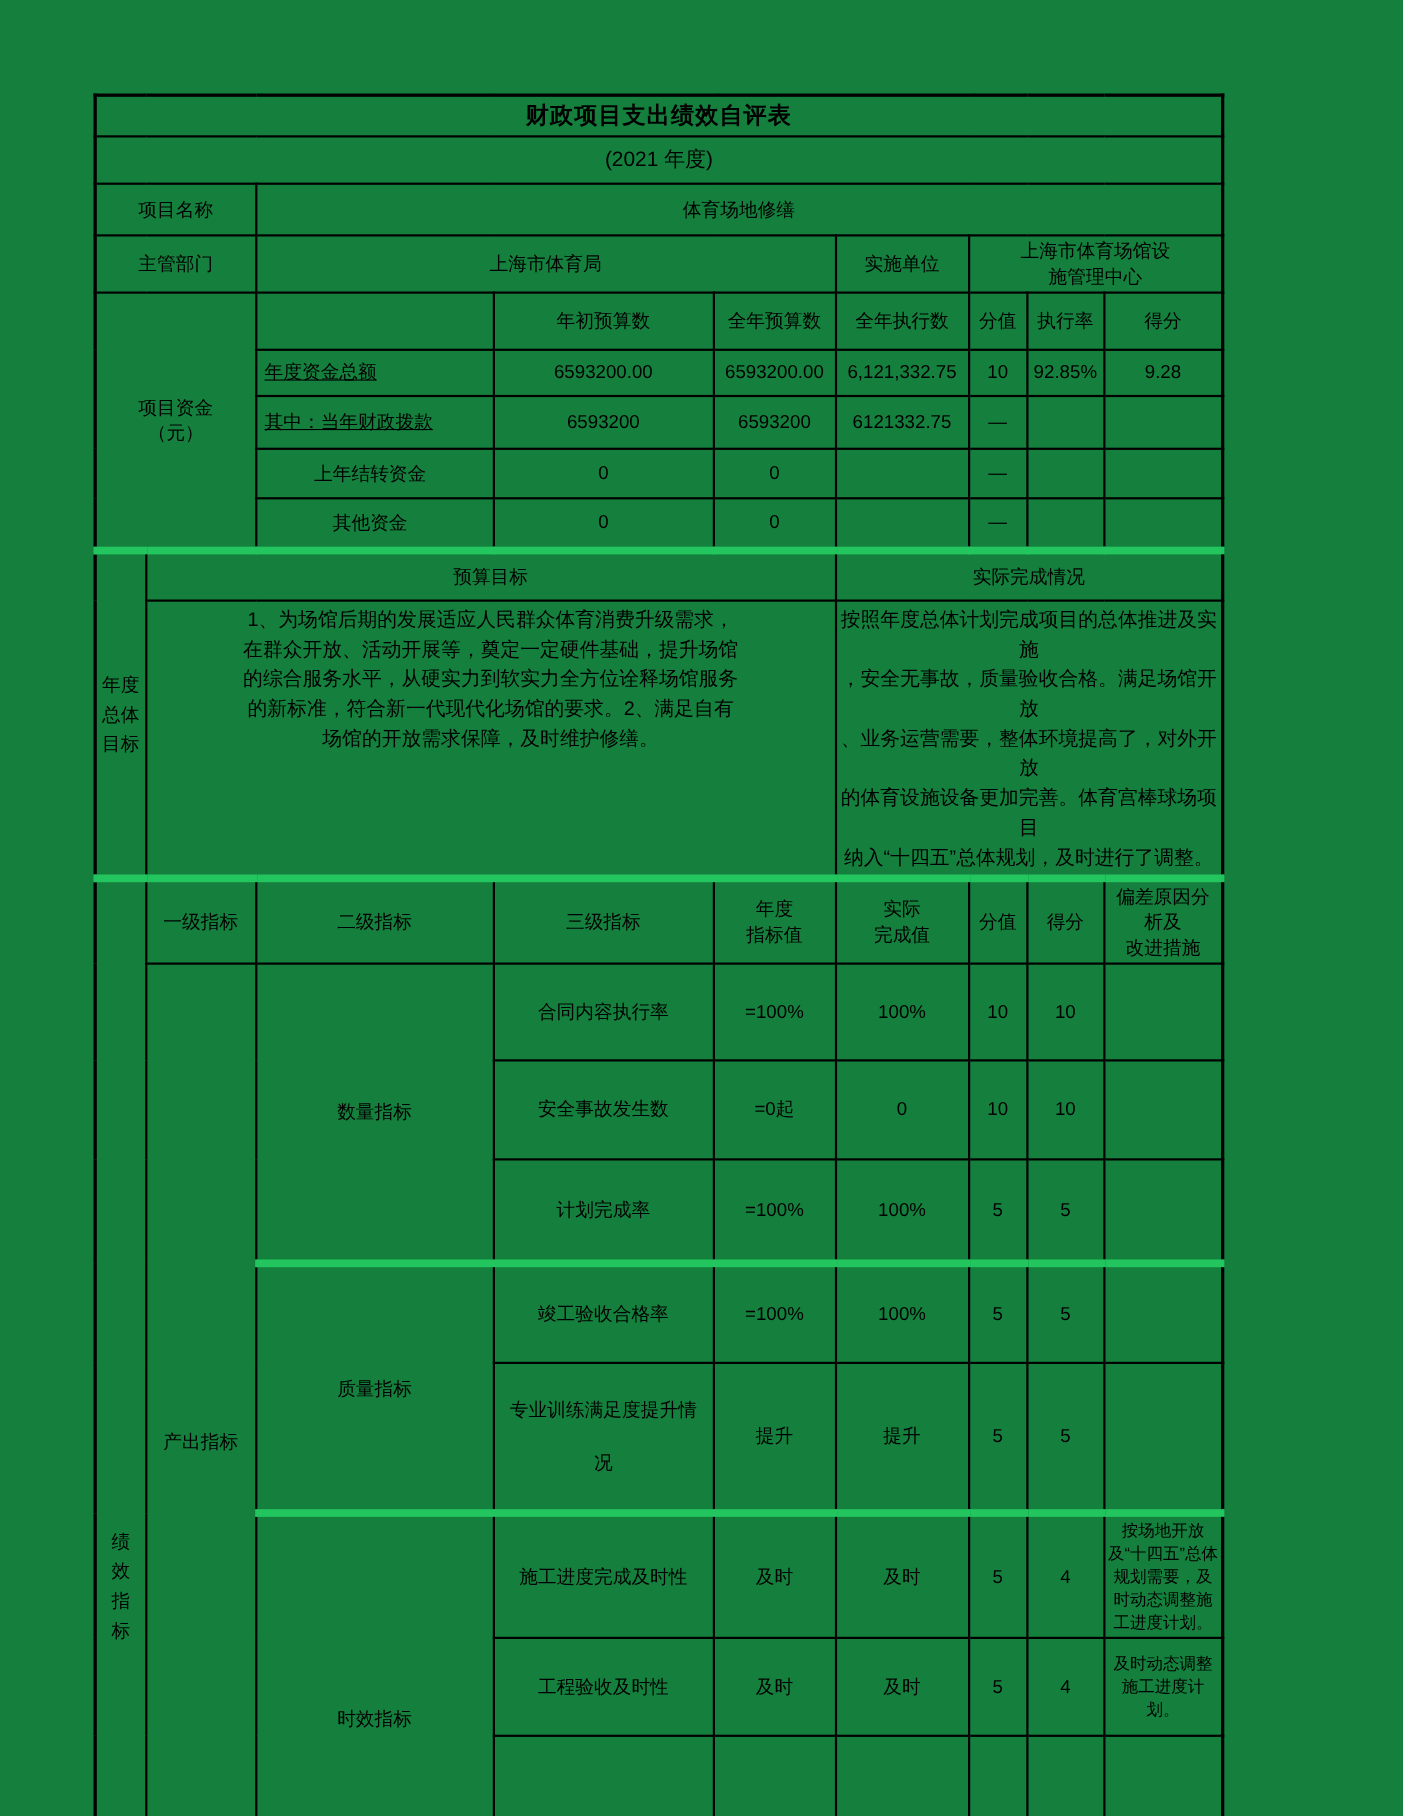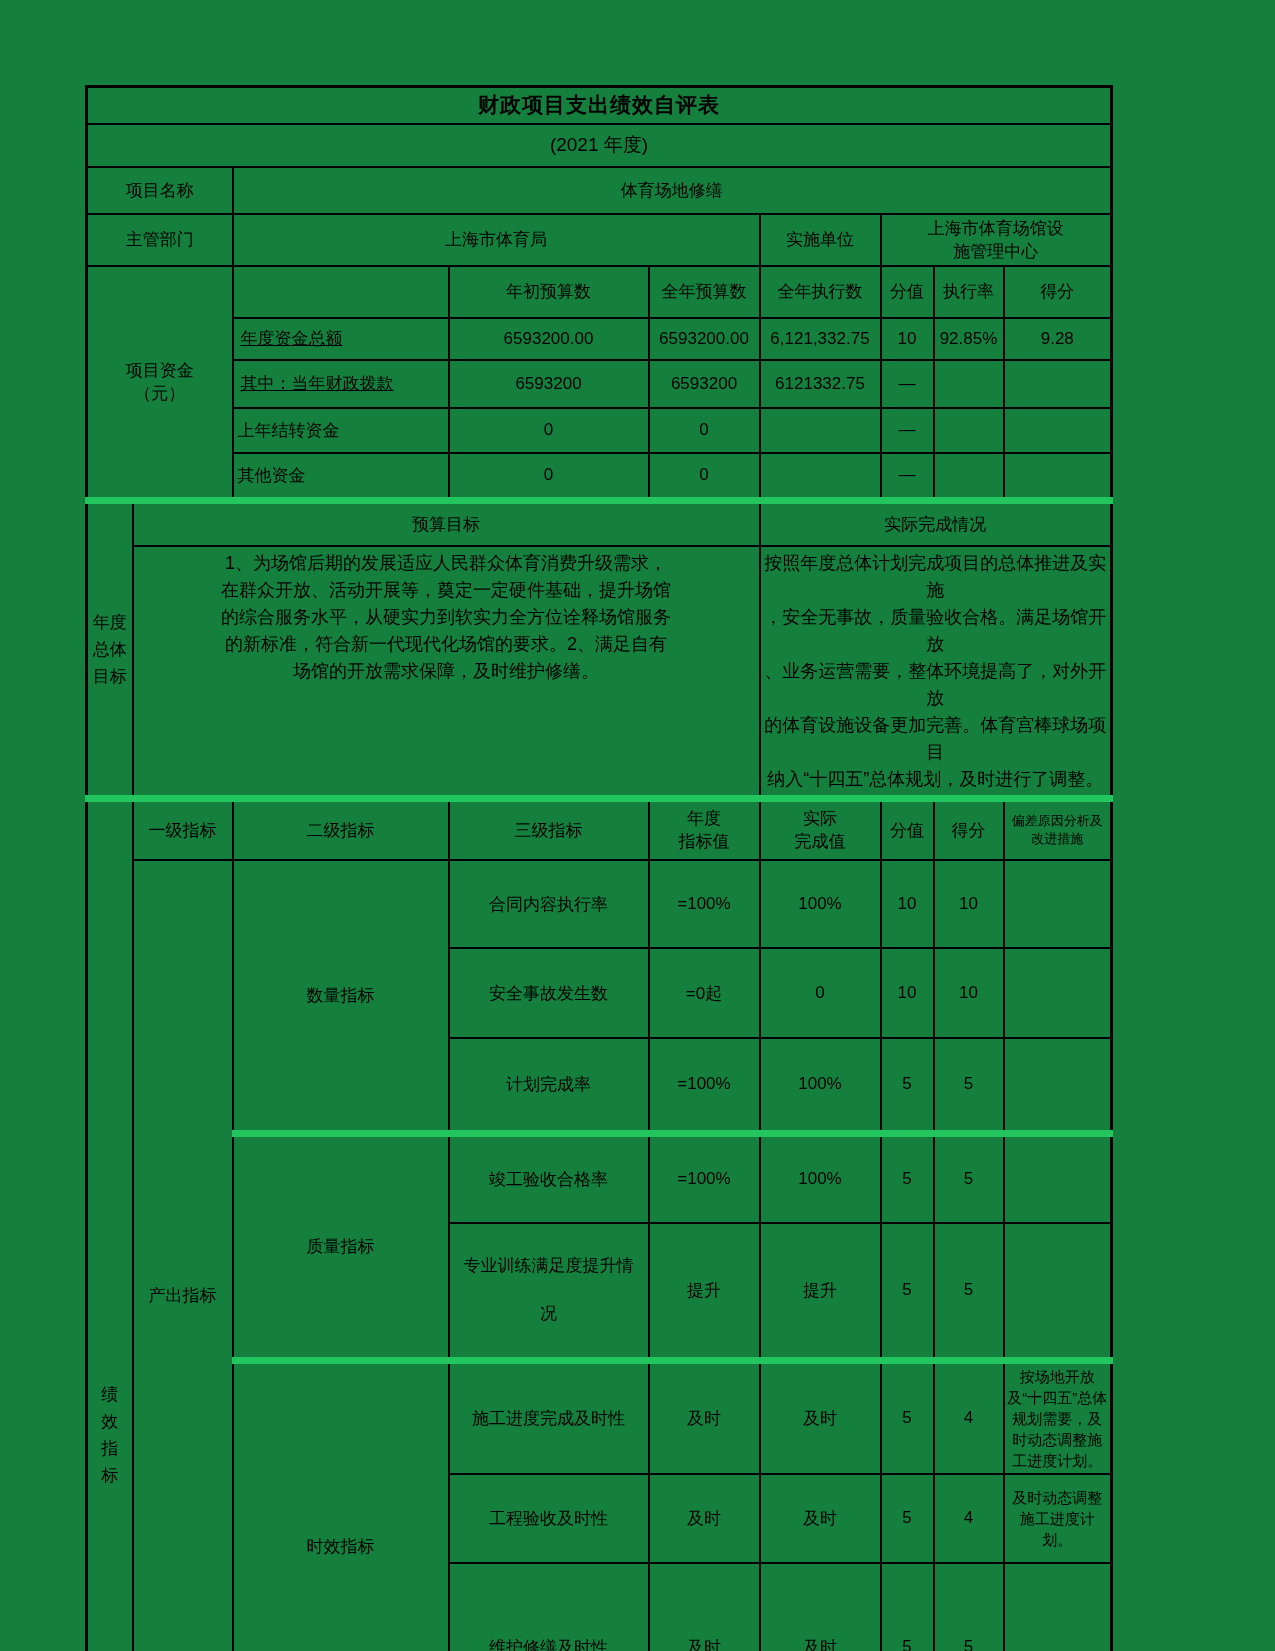--- a/index.html
+++ b/index.html
@@ -17,21 +17,21 @@
     border:2px solid #000; font-size:17px; text-align:center;
     vertical-align:middle; padding:2px 4px; overflow:hidden;
     word-break:break-all;
   }
   tr.cut td { border-bottom:none; }
   tr.thick-top td { border-top:7px solid #22c55e; }
   .title   { font-size:21px; font-weight:bold; letter-spacing:1px; }
   .subtitle{ font-size:19px; font-weight:normal; }
   .pre { white-space:pre-line; }
   .al { text-align:left;  padding-left:7px;text-decoration:underline; }
-  .ar { text-align:left; padding-right:12px; }
+  .ar { text-align:center; padding-right:12px; }
   .goal-text {
     text-align:center; vertical-align:top; font-size:18px;
     line-height:27px; padding:3px 2px 2px 2px; white-space:pre-line;
   }
   .side-label { line-height:27px; }
   .perf-label { line-height:27px; padding-top:340px; }
   .tall-lines { line-height:48px; }
   .dev { font-size:15px; line-height:21px; padding:2px 2px; }
   .num { padding:2px 1px; }
 </style>
@@ -149,21 +149,21 @@
 标</td>
       <td>一级指标</td>
       <td>二级指标</td>
       <td>三级指标</td>
       <td class="pre">年度
 指标值</td>
       <td class="pre">实际
 完成值</td>
       <td>分值</td>
       <td>得分</td>
-      <td class="pre" style="font-size:13px">偏差原因分析及
+      <td class="pre" style="font-size:17px">偏差原因分析及
 改进措施</td>
     </tr>
 
     <tr style="height:88px">
       <td rowspan="8">产出指标</td>
       <td rowspan="3">数量指标</td>
       <td>合同内容执行率</td>
       <td>=100%</td>
       <td>100%</td>
       <td>10</td>

